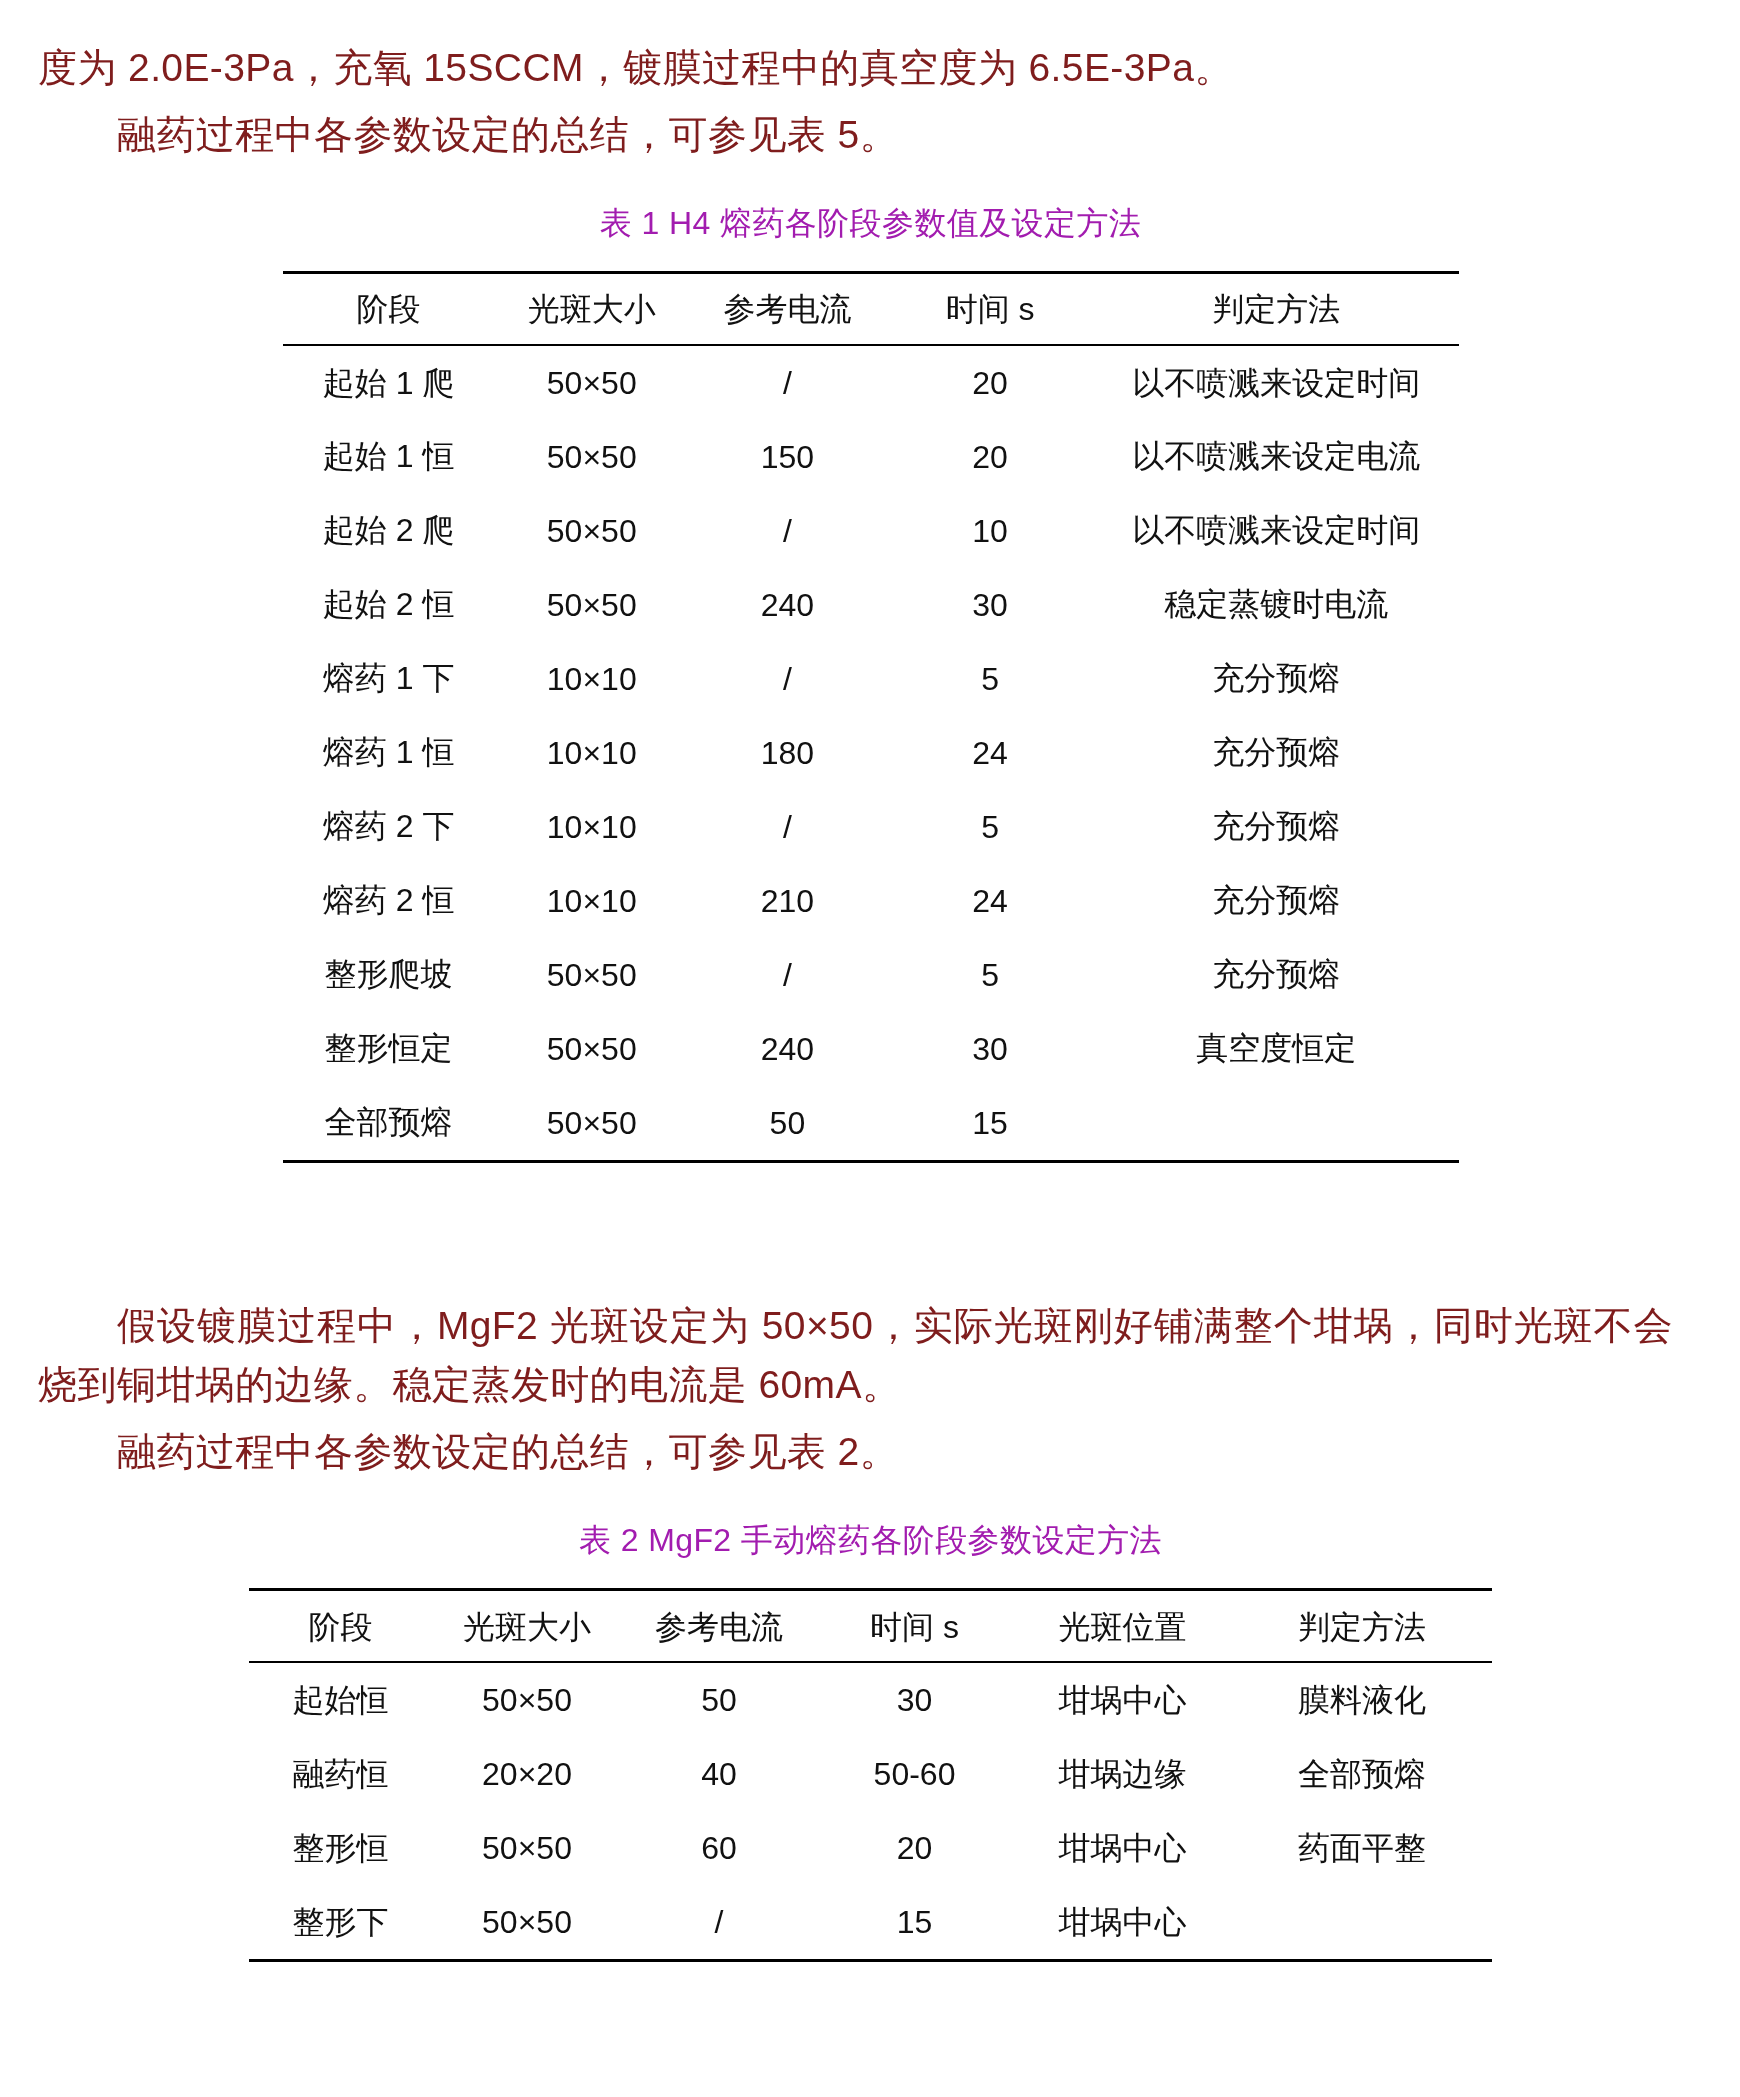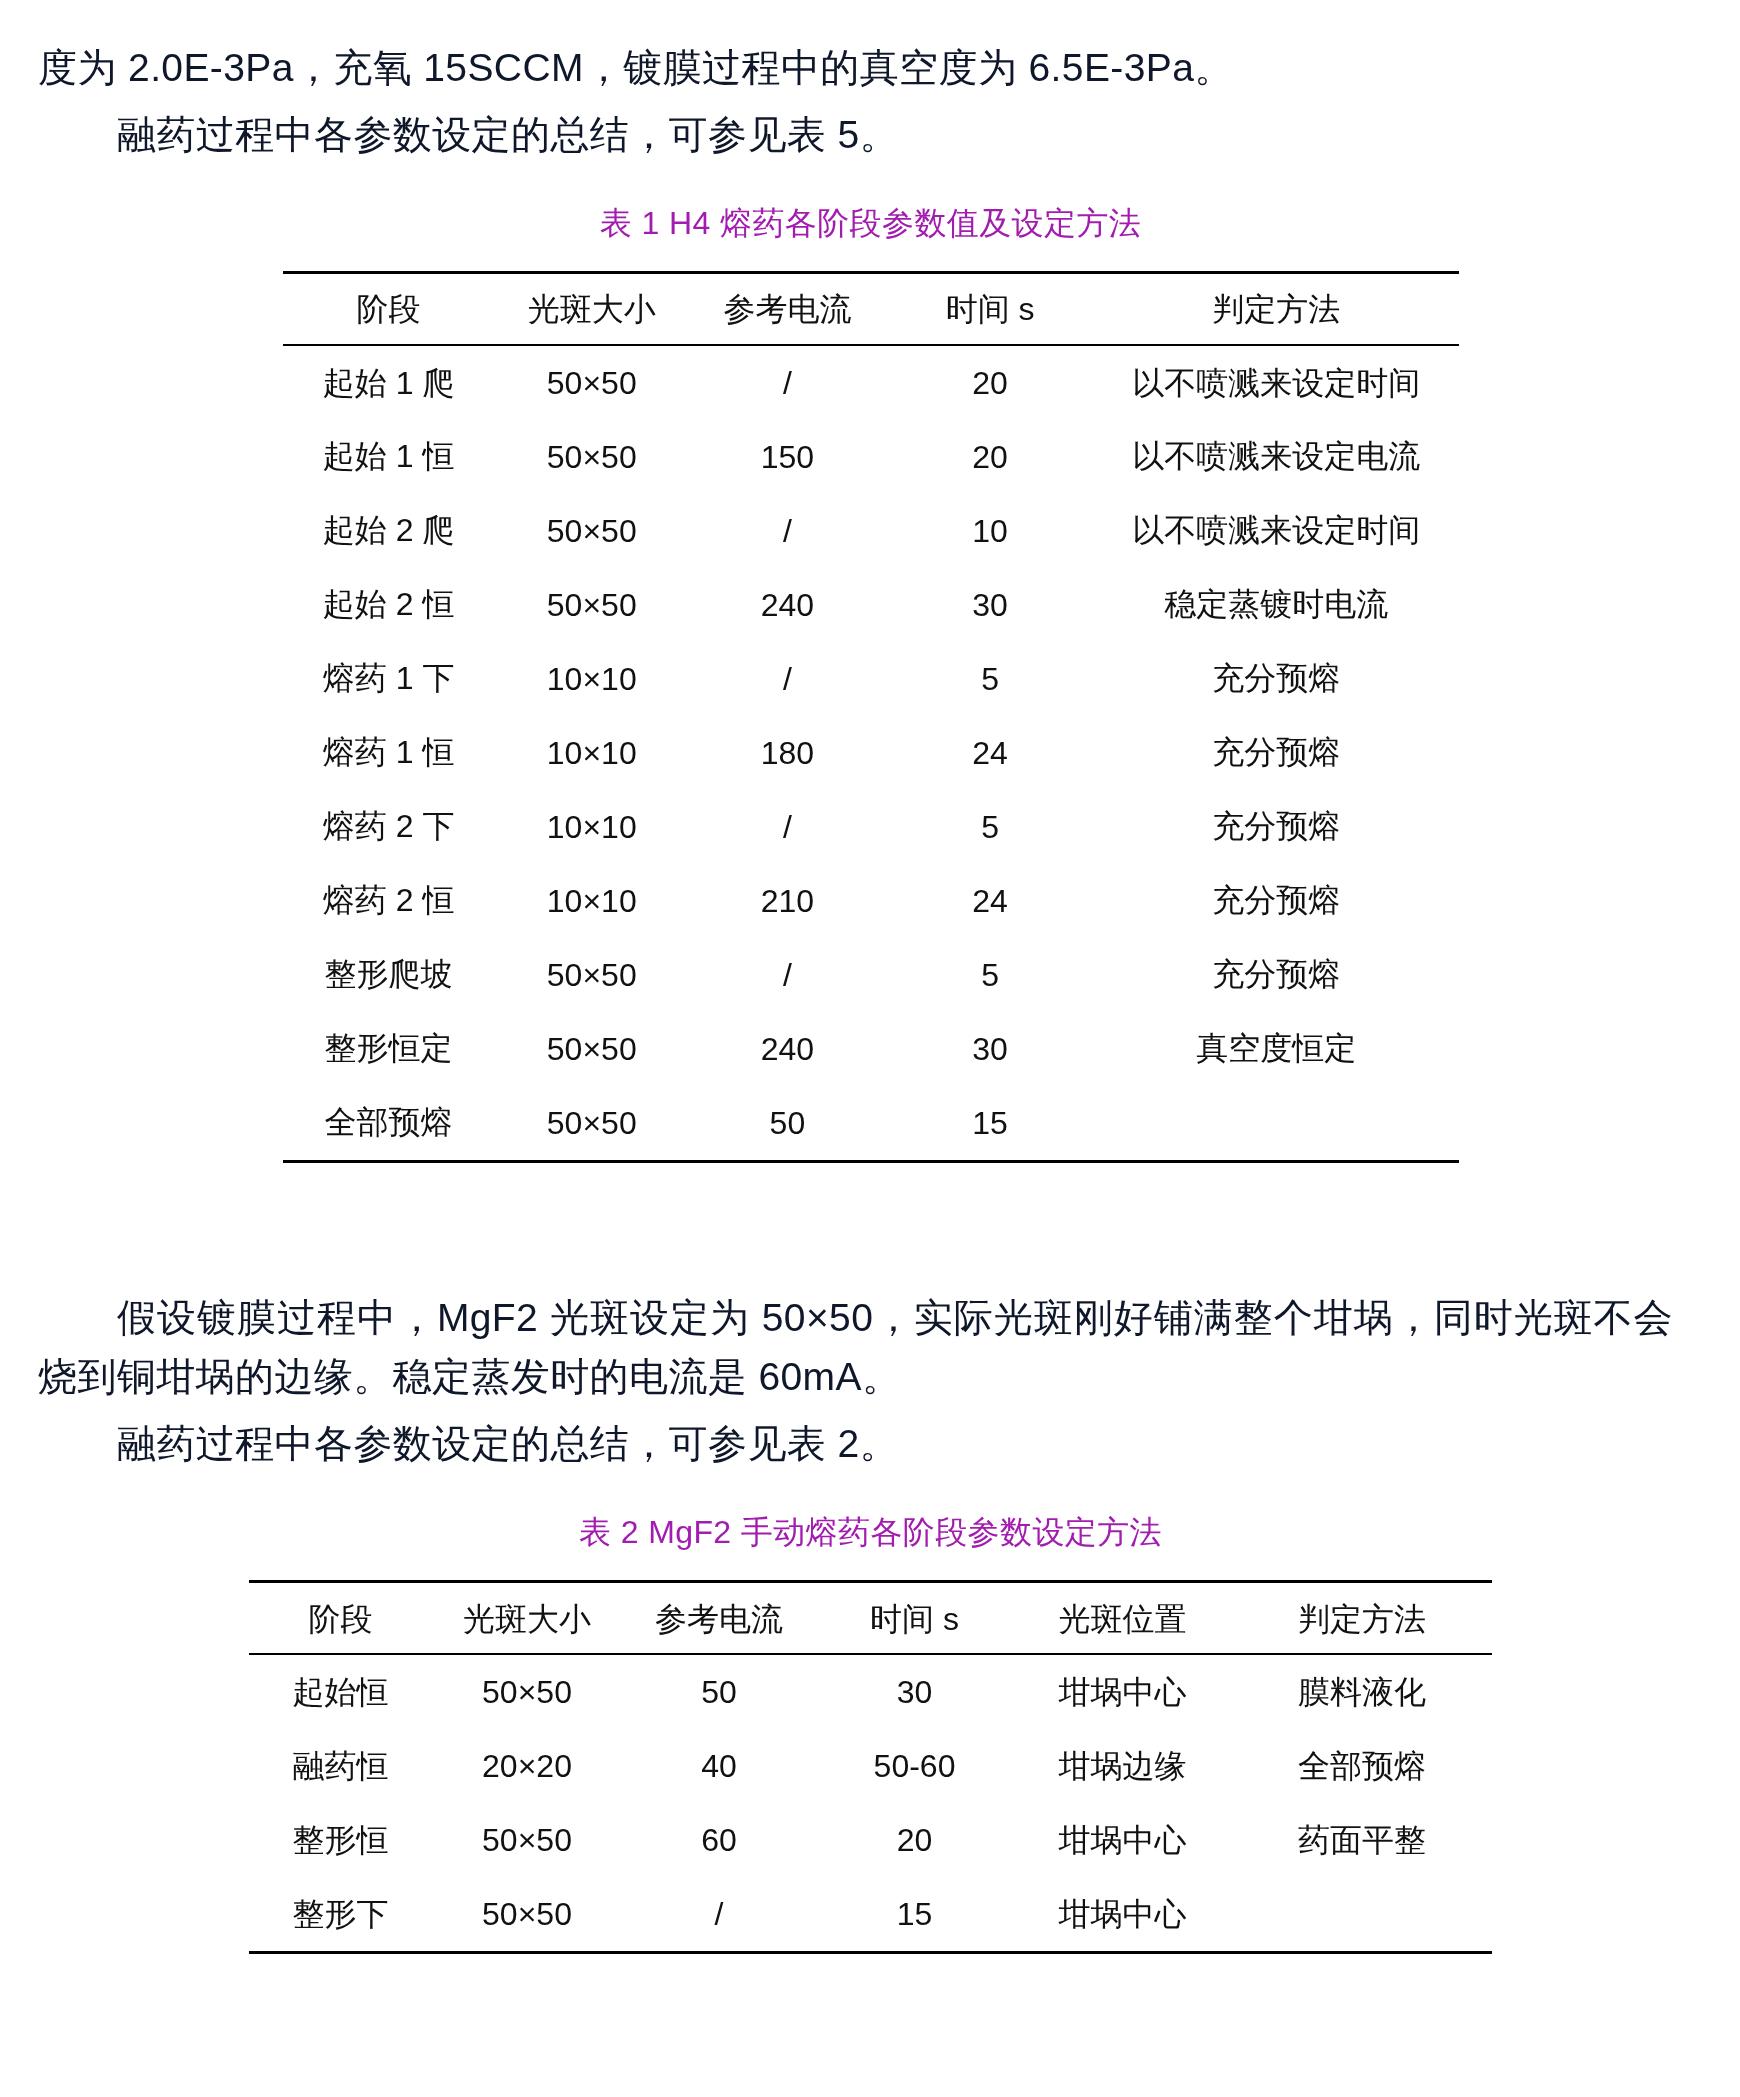--- a/index.html
+++ b/index.html
@@ -24,21 +24,21 @@
   }
 
   
   .para {
     font-size: 39px;
     line-height: 1.52;
     letter-spacing: 0.4px;
     margin: 0;
     padding: 0 68px 0 38px;
     text-align: justify;
-    color: #0f172a;
+    color: #7f1d1d;
   }
   .para.indent {
     text-indent: 79px;
   }
   .para.bold {
     font-weight: bold;
   }
 
   .gap-xs { height: 7.3px; }
   .gap-s  { height: 19px; }
@@ -51,21 +51,21 @@
   }
   .table-caption {
     font-size: 32px;
     text-align: center;
     margin: 0 0 25px 0;
     color: #a21caf;
     letter-spacing: 0.4px;
   }
   table.doc-table {
     border-collapse: collapse;
-    margin: 4px auto;
+    margin: 12px auto;
     table-layout: fixed;
   }
   table.doc-table.t1 { width: 1176px; }
   table.doc-table.t2 { width: 1243px; }
 
   table.doc-table thead th {
     font-size: 32px;
     font-weight: normal;
     text-align: center;
     padding: 14.6px 0 11.7px 0;

